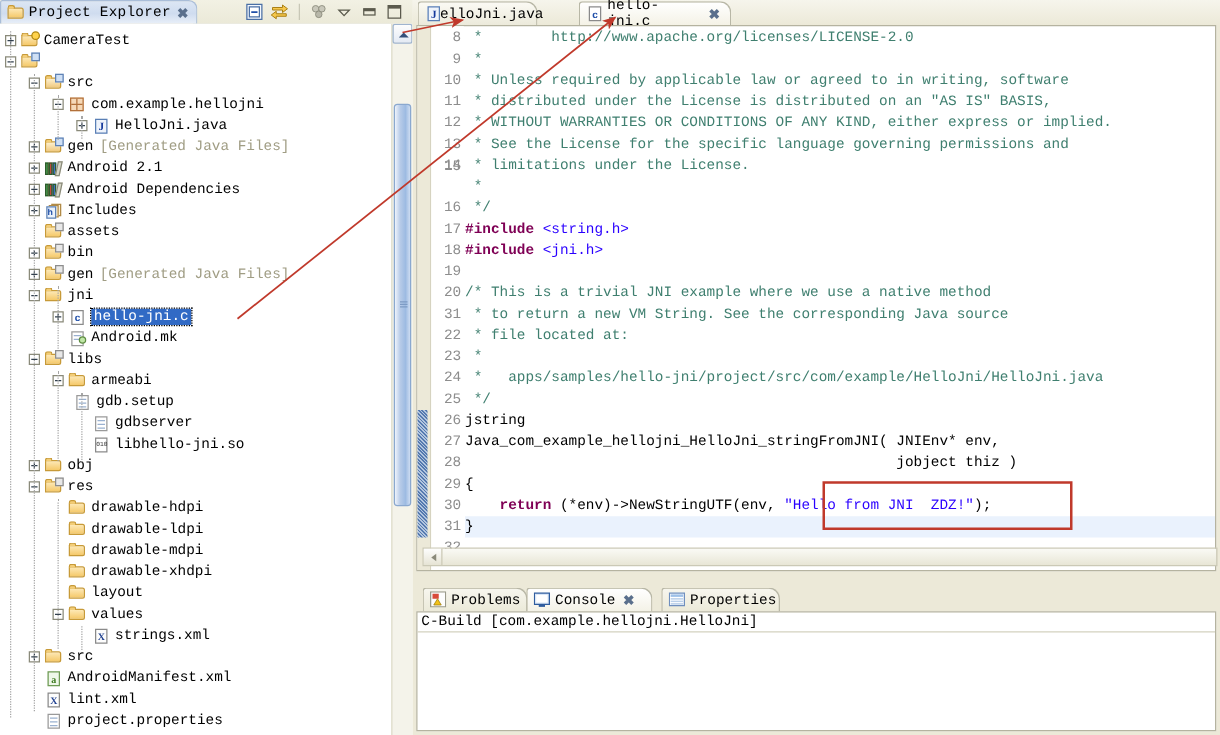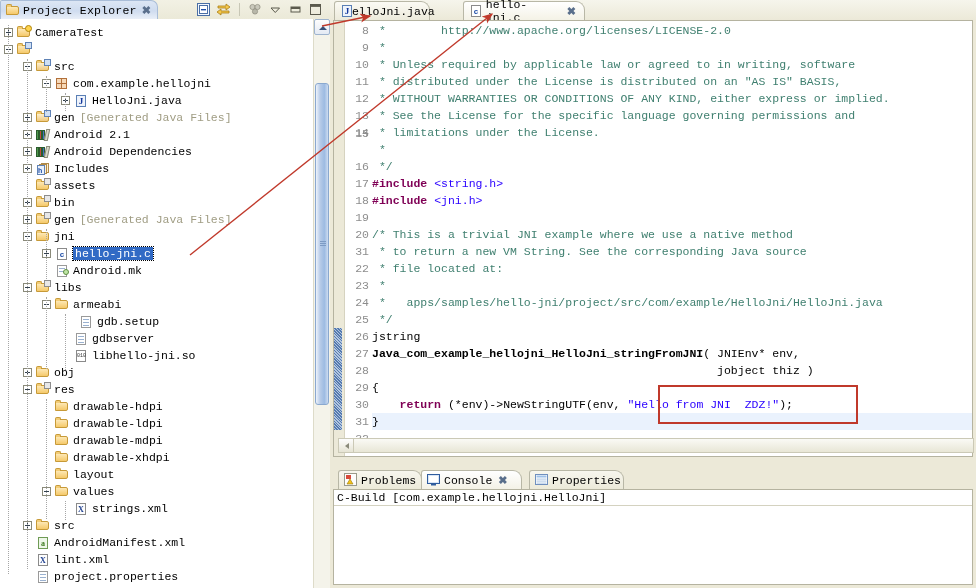--- a/index.html
+++ b/index.html
@@ -236,21 +236,21 @@
     position:absolute;left:38px;top:0;right:0;height:100%;overflow:hidden;
   }
   .cline{
     position:absolute;left:0;height:17px;line-height:17px;white-space:pre;
     font-family:"Liberation Mono",monospace;font-size:11.5px;
   }
   .cmt{color:#3f7f6f;}
   .pp{color:#7f0055;font-weight:bold;}
   .inc{color:#2a00ff;}
   .kw{color:#7f0055;font-weight:bold;}
-  .fn{color:#000;font-weight:bold;}
+  .fn{color:#000;font-weight:normal;}
   .str{color:#2a00ff;}
   .plain{color:#000;}
   .hl-line{
     position:absolute;left:0;height:17px;background:#eaf2fd;width:100%;
   }
   .redbox{
     position:absolute;border:2px solid #c0392b;box-sizing:border-box;
   }
   .ed-hscroll{
     position:absolute;left:4px;bottom:3px;width:636px;height:15px;
@@ -493,21 +493,21 @@
             </span>
             <span class="tlabel">libs</span>
           </div>
           <div class="trow" style="top: 277px; left: 42px;">
             <span class="texp"></span>
             <span class="ticon">
               <span class="ic-folder"></span>
             </span>
             <span class="tlabel">armeabi</span>
           </div>
-          <div class="trow" style="top: 294px; left: 66px;">
+          <div class="trow" style="top: 294px; left: 46px;">
             <span class="tspace"></span>
             <span class="ticon">
               <span class="ic-file">
                 <i></i>
                 <i></i>
                 <i></i>
               </span>
             </span>
             <span class="tlabel">gdb.setup</span>
           </div>

